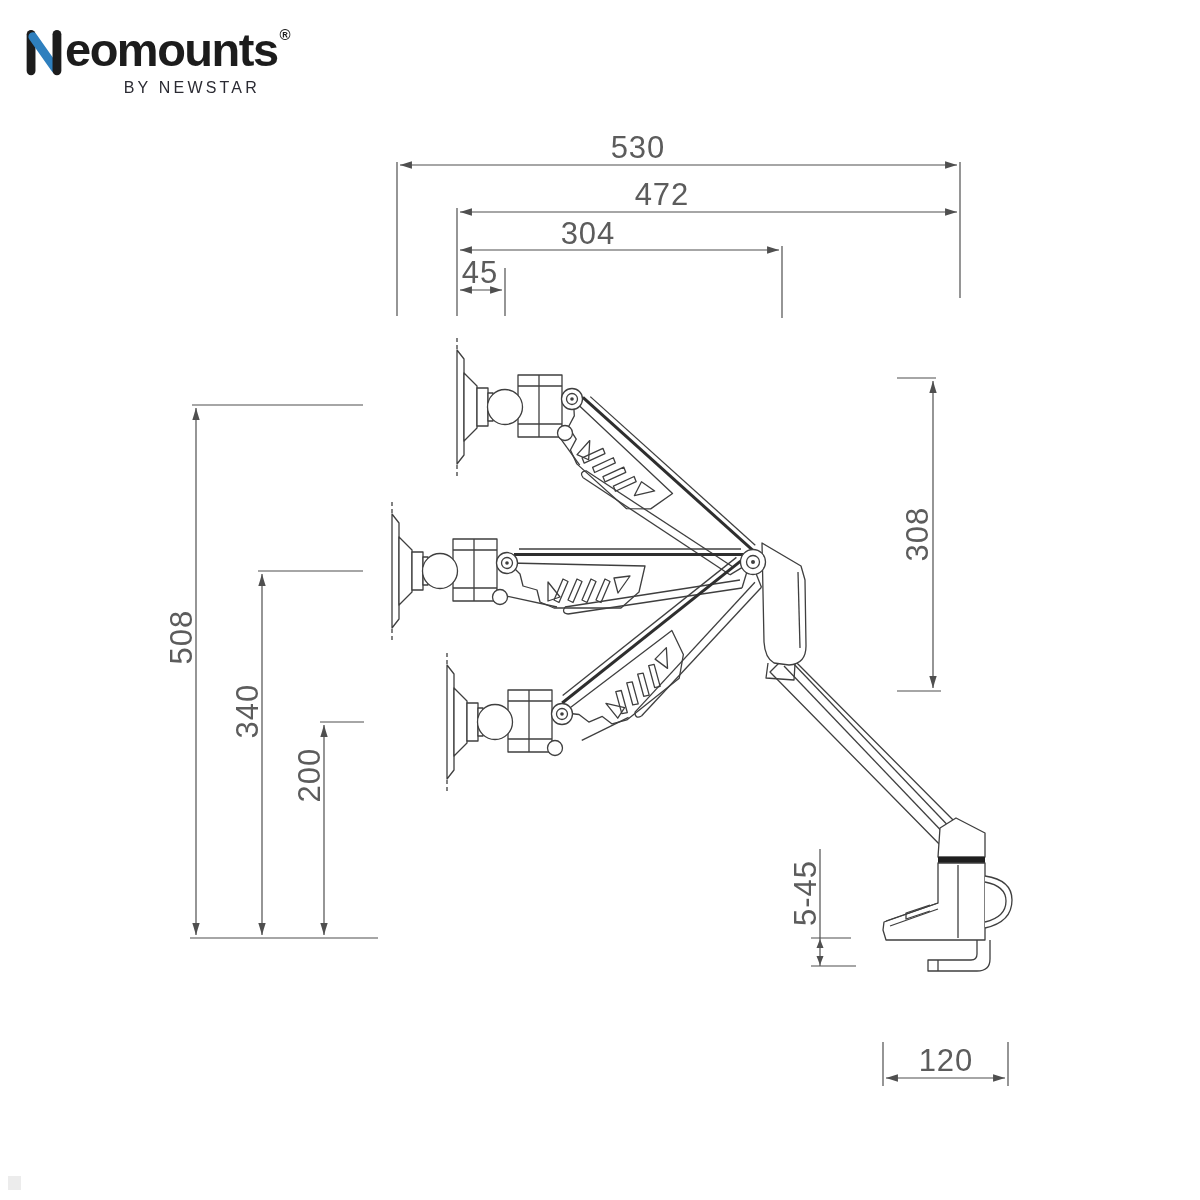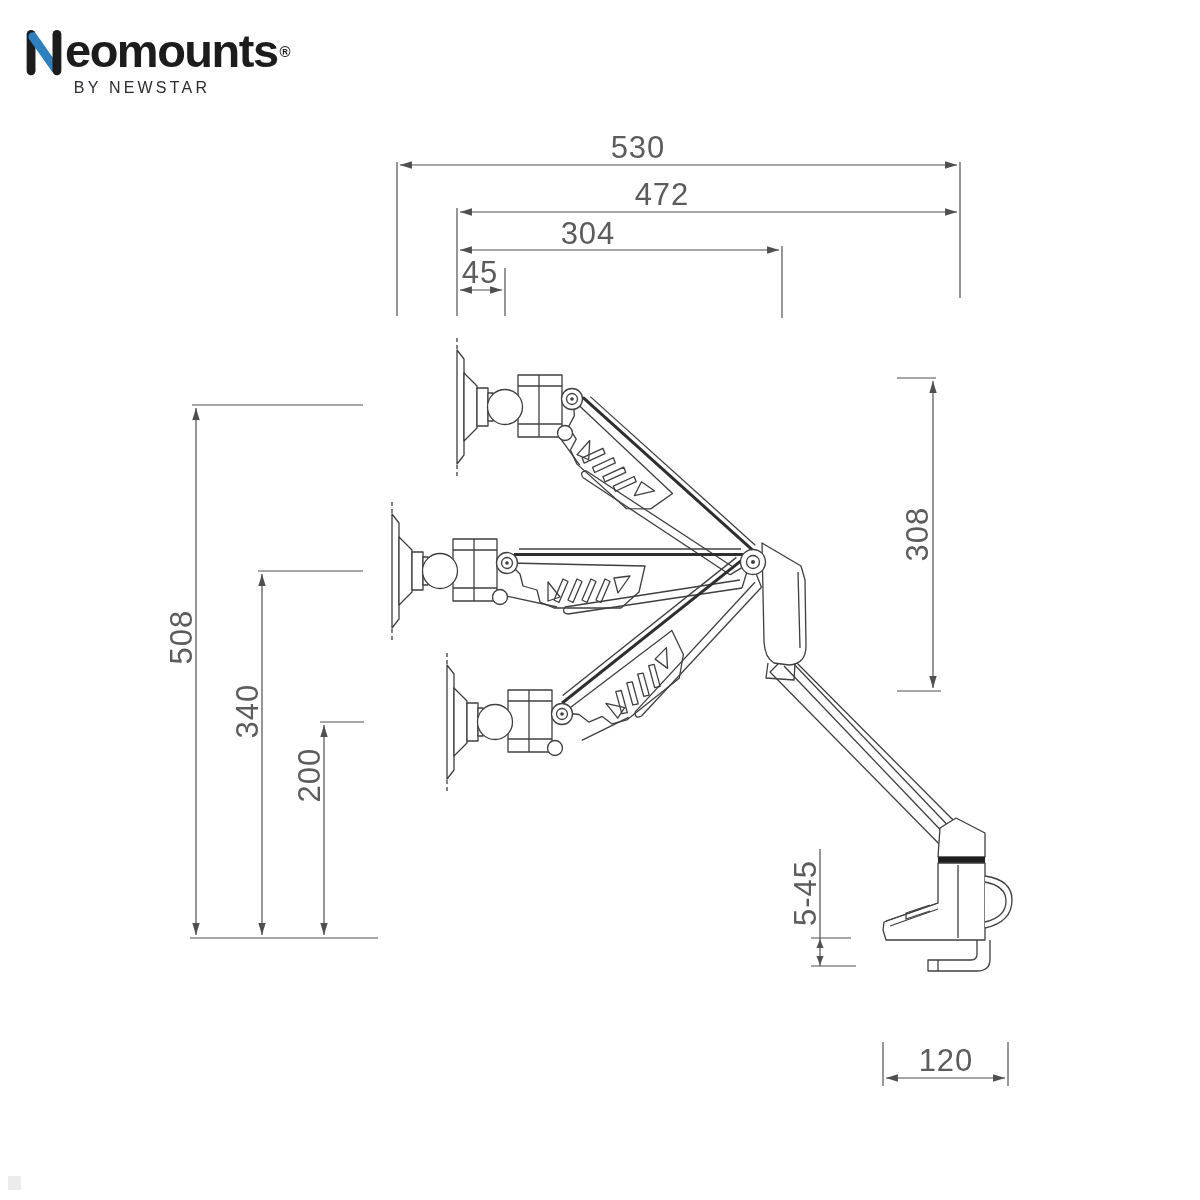--- a/index.html
+++ b/index.html
@@ -1,25 +1,25 @@
 <!DOCTYPE html>
 <html><head>
 <meta charset="utf-8">
 <style>
   html,body{margin:0;padding:0;background:#ffffff;}
   #stage{position:relative;width:1200px;height:1200px;background:#ffffff;overflow:hidden;
          font-family:"Liberation Sans",sans-serif;}
   
   #logo{position:absolute;left:24px;top:28px;width:236px;}
-  .brand-line{display:flex;align-items:center;line-height:1;}
+  .brand-line{display:flex;align-items:flex-start;line-height:1;}
   .n-mark{width:40px;height:48px;margin-right:1px;flex:0 0 auto;}
   .brand-text{font-size:47px;font-weight:700;letter-spacing:-1.5px;color:#1c1c1c;
               transform:translateY(-2px);}
   .reg-mark{font-size:15px;font-weight:700;color:#1c1c1c;margin-left:2px;transform:translateY(-1px);}
-  .tagline{margin-top:3px;text-align:center;font-size:16px;font-weight:500;color:#2b2b33;
+  .tagline{margin-top:3px;text-align:right;font-size:16px;font-weight:500;color:#2b2b33;
            letter-spacing:3.2px;}
   
   #drawing-svg{position:absolute;left:0;top:0;}
   .dim-text{font-family:"Liberation Sans",sans-serif;font-size:31px;fill:#5c5c5c;
             letter-spacing:1px;}
   #watermark{position:absolute;left:8px;top:1176px;width:13px;height:14px;background:#ececec;}
 </style>
 </head>
 <body>
 

